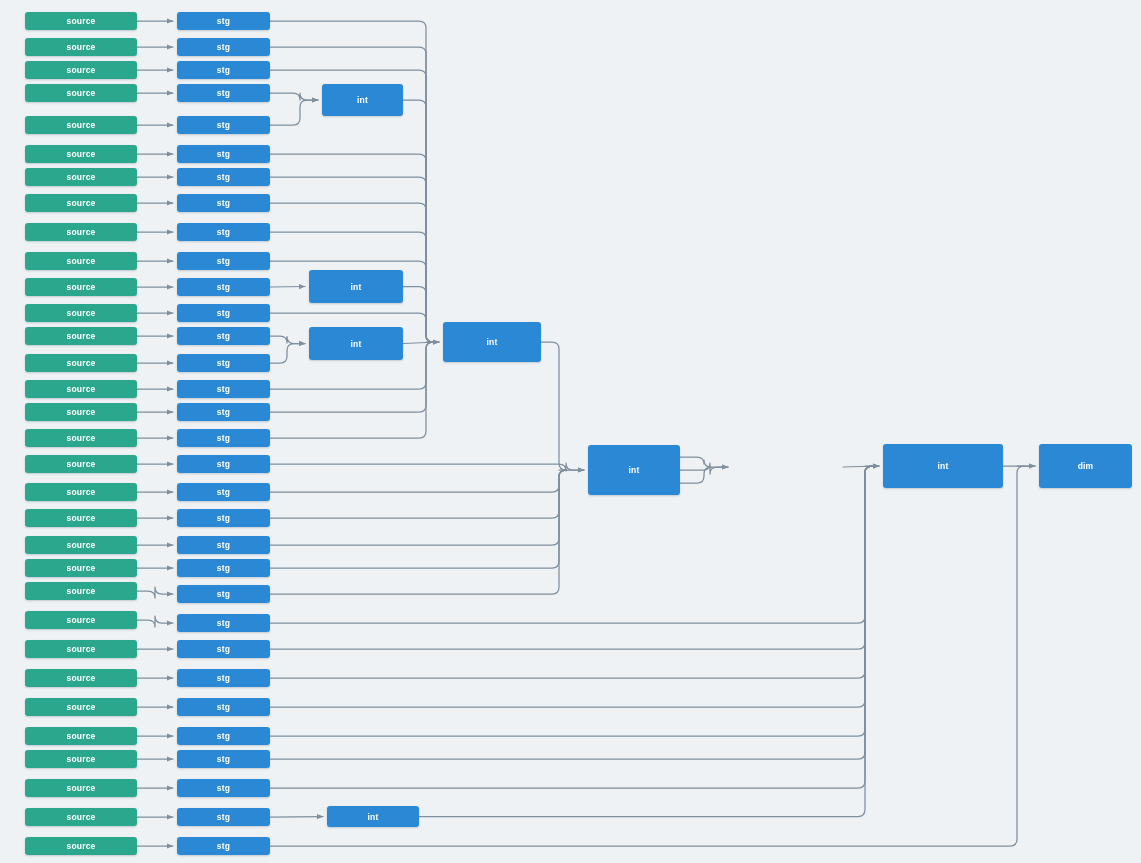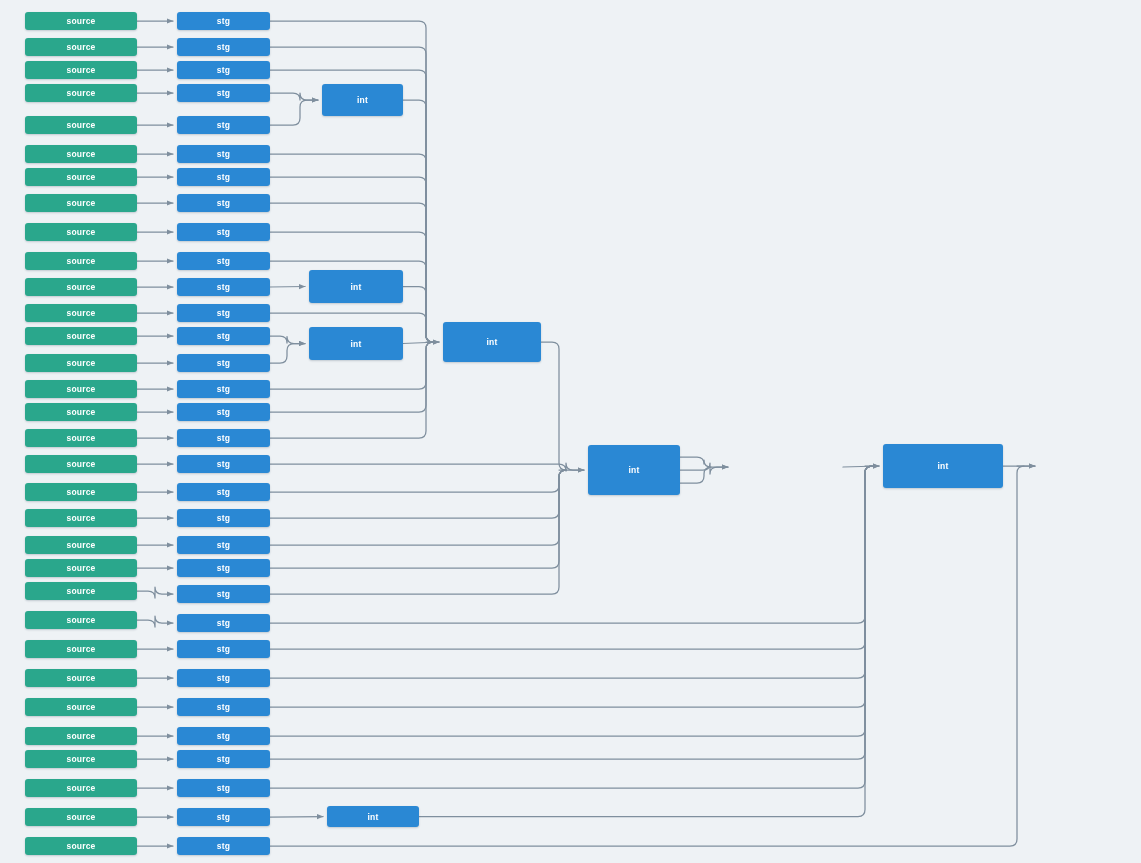--- a/index.html
+++ b/index.html
@@ -268,20 +268,23 @@
     </div>
     <div class="node stg" style="left: 169px; top: 585px; width: 93px; height: 18px; background: rgb(42, 136, 212);">
       <span class="node-label">stg</span>
     </div>
     <div class="node int" style="left: 580px; top: 445px; width: 92px; height: 50px; background: rgb(42, 136, 212);">
       <span class="node-label">int</span>
     </div>
     <div class="node int" style="left: 875px; top: 444px; width: 120px; height: 44px; background: rgb(42, 136, 212);">
       <span class="node-label">int</span>
     </div>
+    <div class="node dim" style="left: 1031px; top: 444px; width: 93px; height: 44px; background: rgb(42, 136, 212);">
+      <span class="node-label">dim</span>
+    </div>
     <div class="node source" style="left: 17px; top: 611px; width: 112px; height: 18px; background: rgb(42, 167, 140);">
       <span class="node-label">source</span>
     </div>
     <div class="node stg" style="left: 169px; top: 614px; width: 93px; height: 18px; background: rgb(42, 136, 212);">
       <span class="node-label">stg</span>
     </div>
     <div class="node source" style="left: 17px; top: 640px; width: 112px; height: 18px; background: rgb(42, 167, 140);">
       <span class="node-label">source</span>
     </div>
     <div class="node stg" style="left: 169px; top: 640px; width: 93px; height: 18px; background: rgb(42, 136, 212);">

